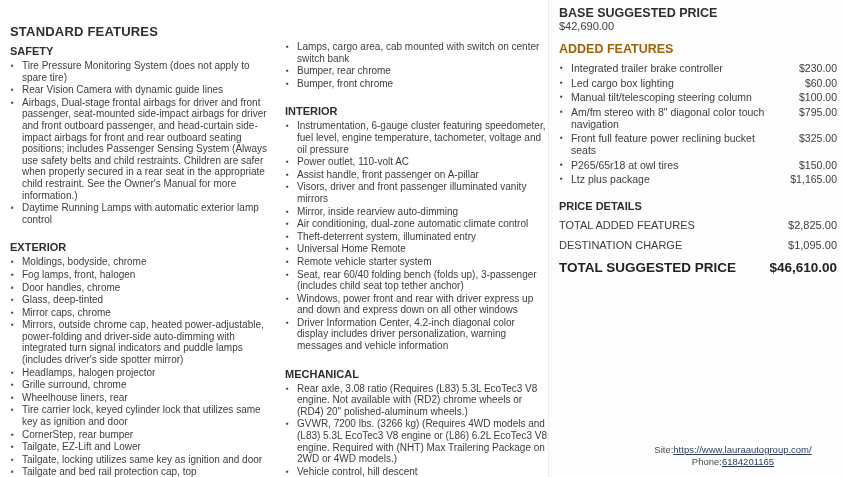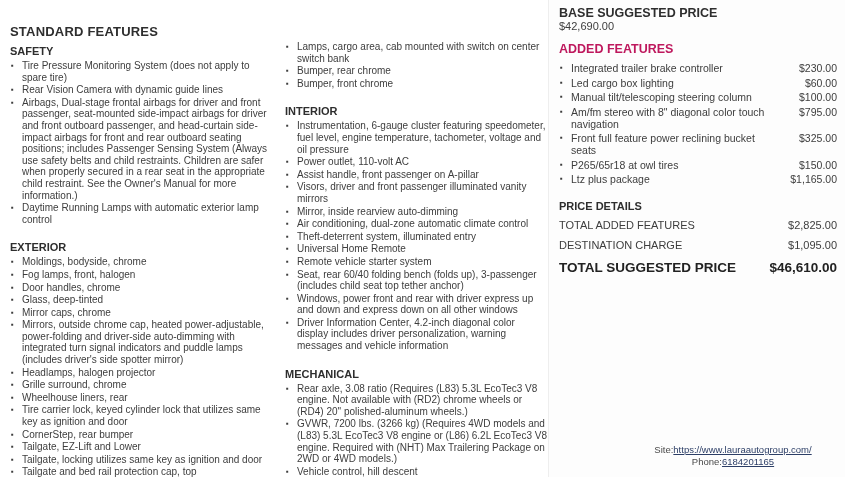--- a/index.html
+++ b/index.html
@@ -35,21 +35,21 @@
   .right-panel {
     position:absolute; top:0; left:548px; right:0; bottom:0;
     background:#fdfdfd; border-left:1px solid #eeeeee;
     padding:4px 8px 10px 10px;
     display:flex; flex-direction:column;
   }
   .price-row { display:flex; justify-content:space-between; align-items:flex-start; }
   .base-row { margin:2px 0 10px 0;flex-direction:column; }
   .base-row .lbl { font-size:12.5px; font-weight:bold; color:#2e2e2e; }
   .base-row .val { font-size:11px; }
-  .added-heading { font-size:12.5px; font-weight:bold; color:#be185d; margin:0 0 6px 0; }
+  .added-heading { font-size:12.5px; font-weight:bold; color:#a16207; margin:0 0 6px 0; }
   .added-row { margin:0 0 2.5px 0; font-size:10.5px; line-height:12px; }
   .added-row .lbl { position:relative; padding-left:12px; width:212px; }
   .added-row .lbl .bullet { position:absolute; left:1px; top:0; font-size:8px; }
   .added-row .val { white-space:nowrap; text-align:right; flex:1; }
   .details-heading { font-size:11px; font-weight:bold; color:#2e2e2e; margin:12px 0 7px 0; }
   .summary-row { font-size:11px; margin:0 0 8px 0; }
   .total-row { font-size:13.5px; font-weight:bold; color:#222222; margin:1px 0 0 0; }
   .contact { margin-top:auto; margin-left:70px; font-size:9.5px; line-height:11.5px; color:#4a4a4a;text-align:center; }
   .contact a { color:#2c3e66; text-decoration:underline; }
 </style>

